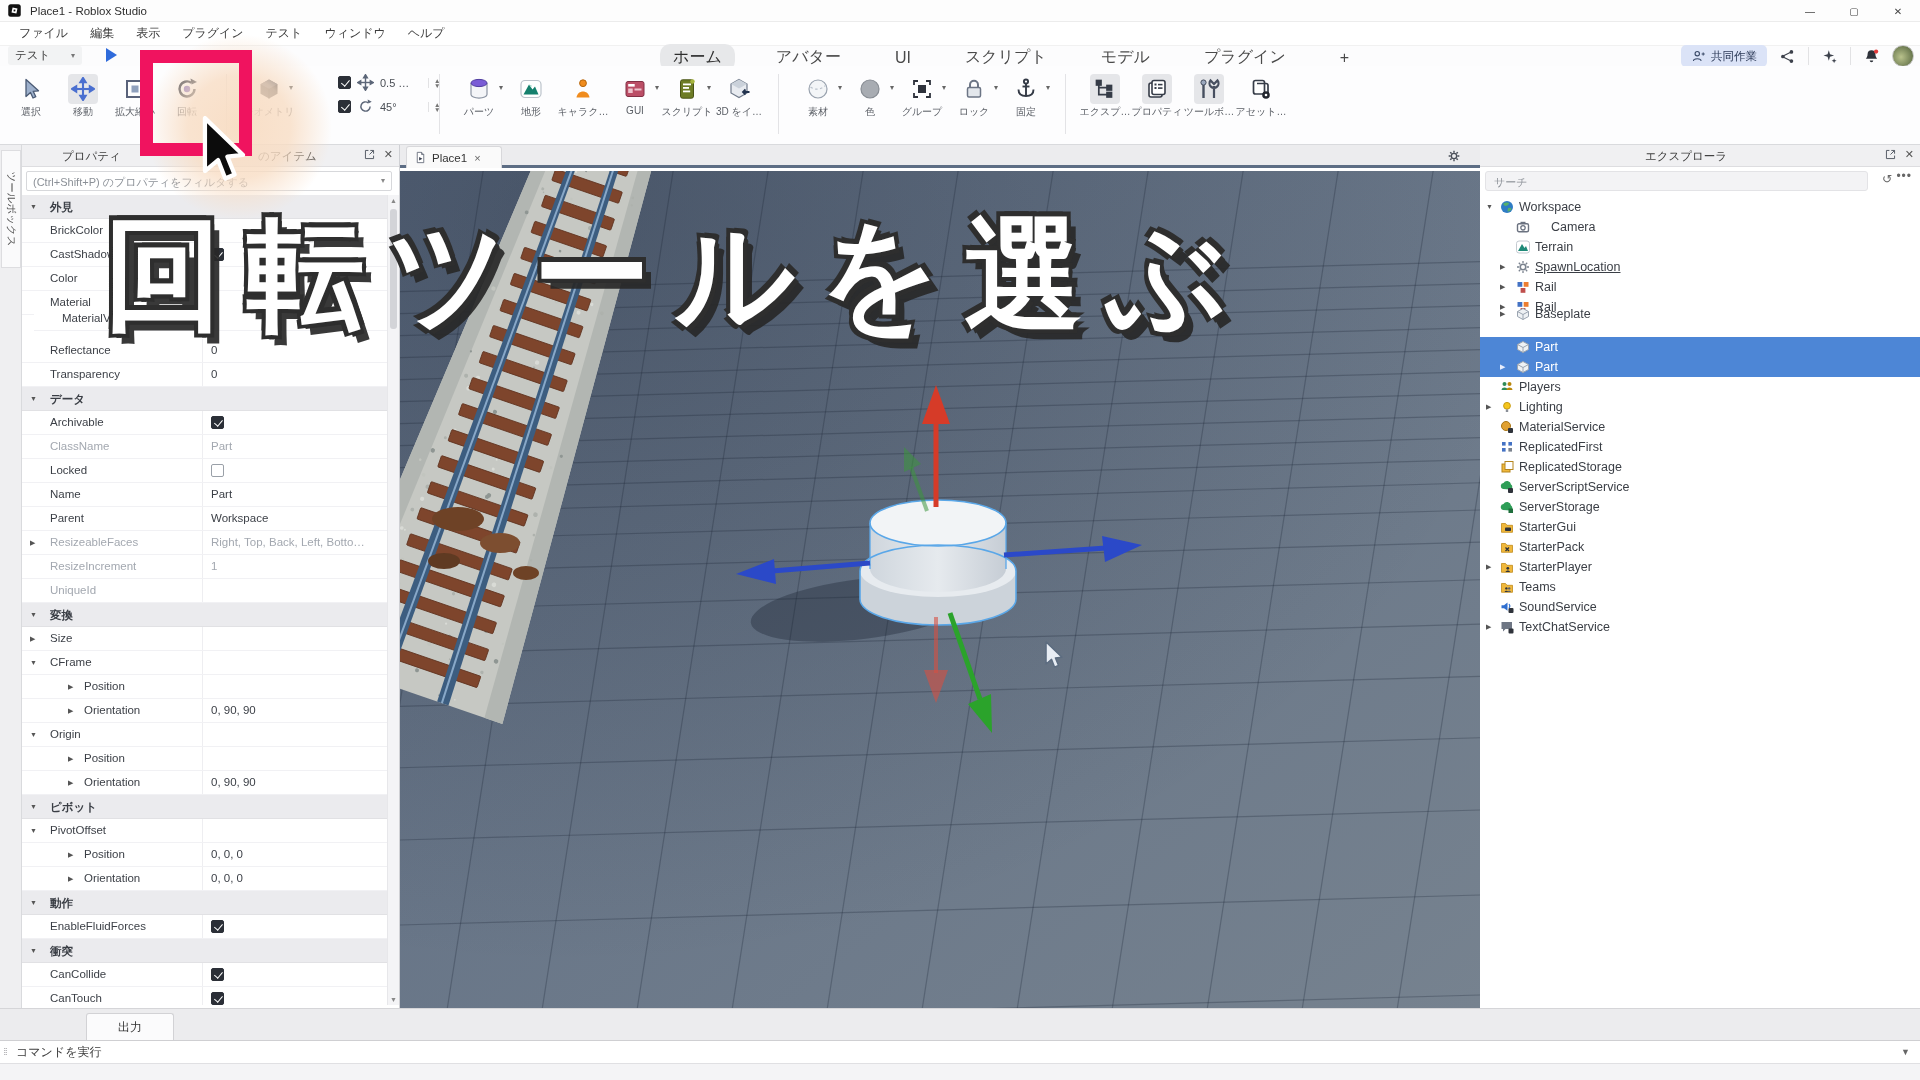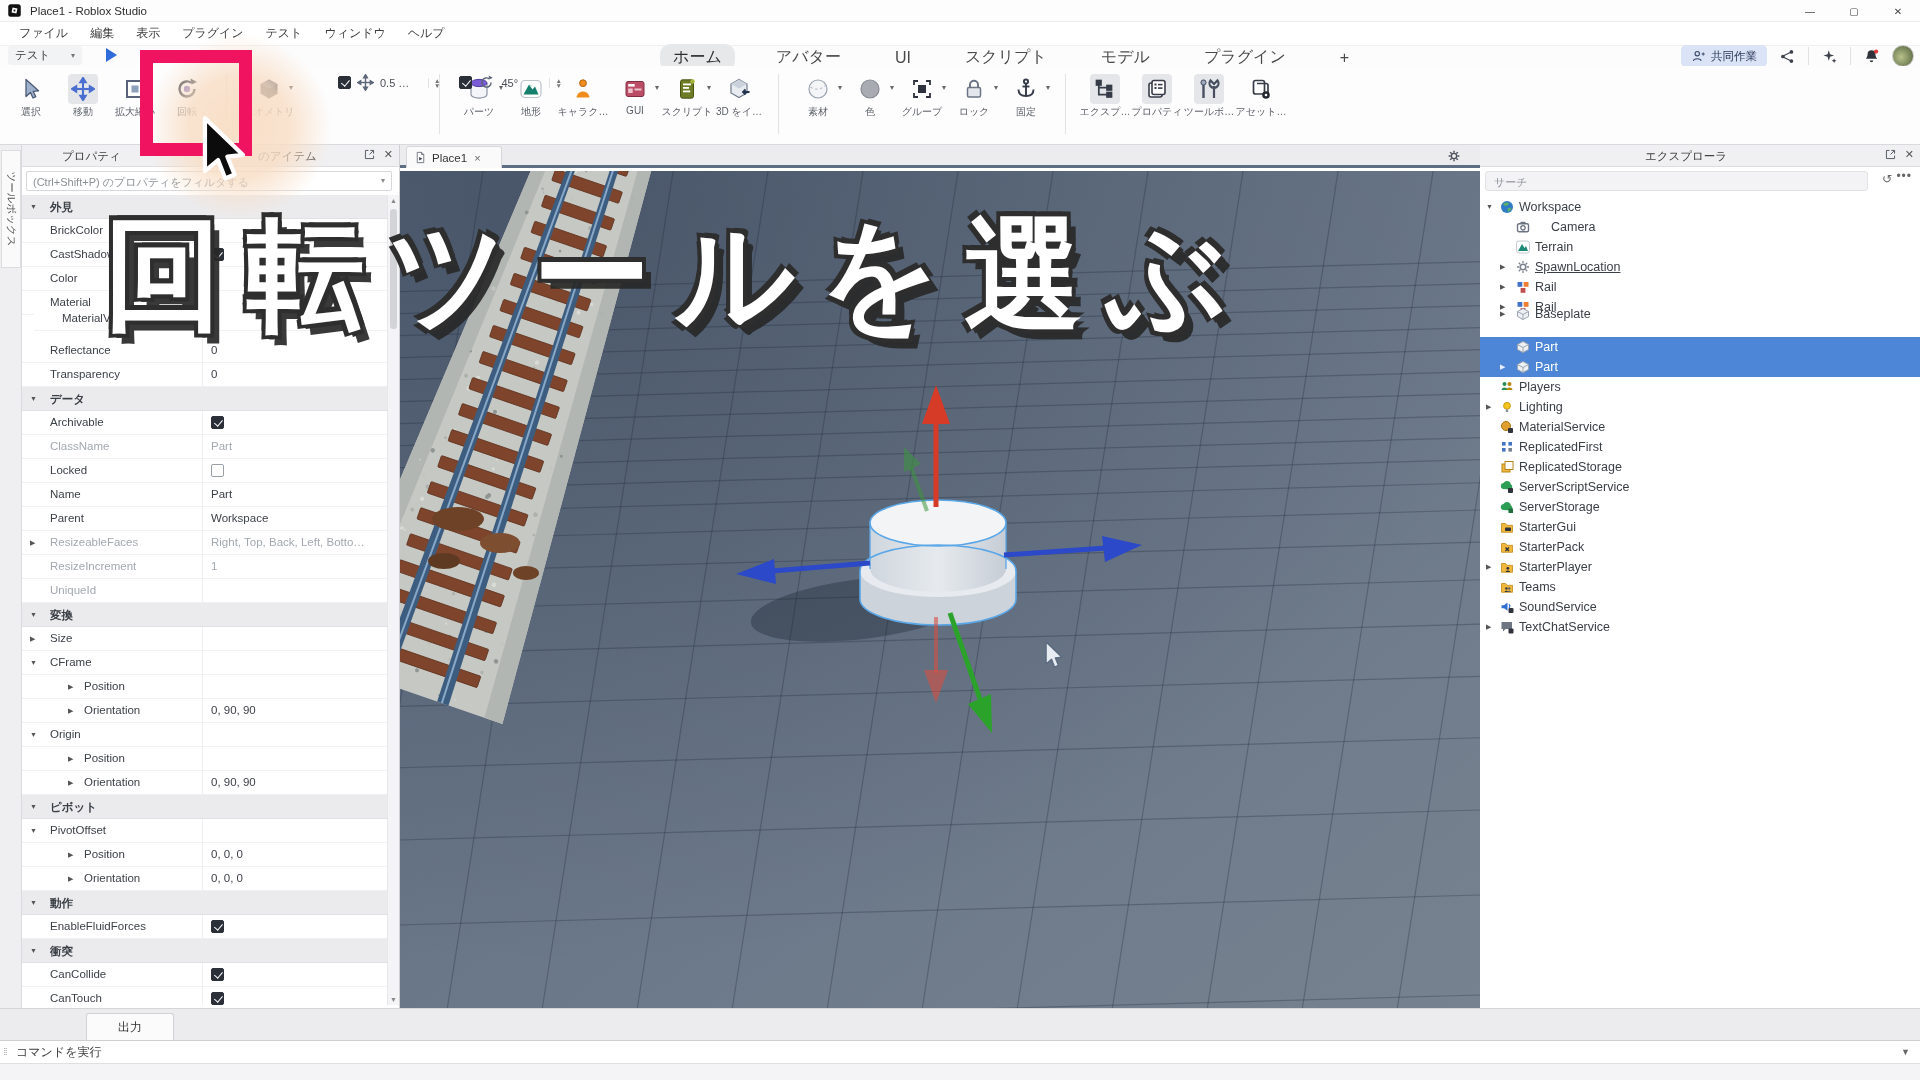--- a/index.html
+++ b/index.html
@@ -33,21 +33,21 @@
   #toolbar{left:0;top:66px;width:1920px;height:79px;background:#fdfdfe;border-bottom:1px solid #d9dadd;display:flex;align-items:flex-start;padding:6px 0 0 5px}
   .tbgroup{display:flex}
   .tbsep{width:1px;height:60px;background:#e3e3e6;margin:2px 13px 0 13px}
   .tbitem{width:52px;text-align:center;position:relative}
   .tbitem.wide{width:58px;margin-right:128px}
   .tbicon{width:30px;height:30px;margin:2px auto 0;border-radius:4px;position:relative;display:flex;align-items:center;justify-content:center}
   .tbicon.act{background:#e5e6e9}
   .tbicon svg{width:24px;height:24px}
   .ddc{position:absolute;right:-9px;top:9px;font-size:8px;color:#666}
   .tblab{font-size:10px;color:#5b5f66;margin-top:1px;white-space:nowrap;overflow:hidden;text-overflow:ellipsis}
-  #snapblock{left:338px;top:74px;display:flex;flex-direction:row;gap:19px}
+  #snapblock{left:338px;top:74px;display:flex;flex-direction:column;gap:7px}
   .snaprow{display:flex;align-items:center;gap:6px}
   .snapicn{width:17px;height:17px}.snapicn svg{width:17px;height:17px}
   .snapval{font-size:11px;color:#4a4e55;width:42px;text-align:left}
   .stepper{display:flex;flex-direction:column;font-size:6.5px;color:#777;line-height:5px;border-left:1px solid #e2e2e4;padding-left:5px}
   .cb{width:13px;height:13px;border:1px solid #9aa0a8;background:#fff;border-radius:2px;display:inline-block;position:relative;flex:none}
   .cb.on{background:#2b2f37;border-color:#2b2f37}
   .cb.on::after{content:"";position:absolute;left:4px;top:1px;width:3.5px;height:7px;border:solid #fff;border-width:0 1.8px 1.8px 0;transform:rotate(40deg)}
   
   #leftstrip{left:0;top:145px;width:22px;height:863px;background:#efeff1;border-right:1px solid #d9dadd}
   #vtab{left:1px;top:150px;width:20px;height:118px;background:#fafafb;border:1px solid #dddde0;display:flex;align-items:center;justify-content:center}

